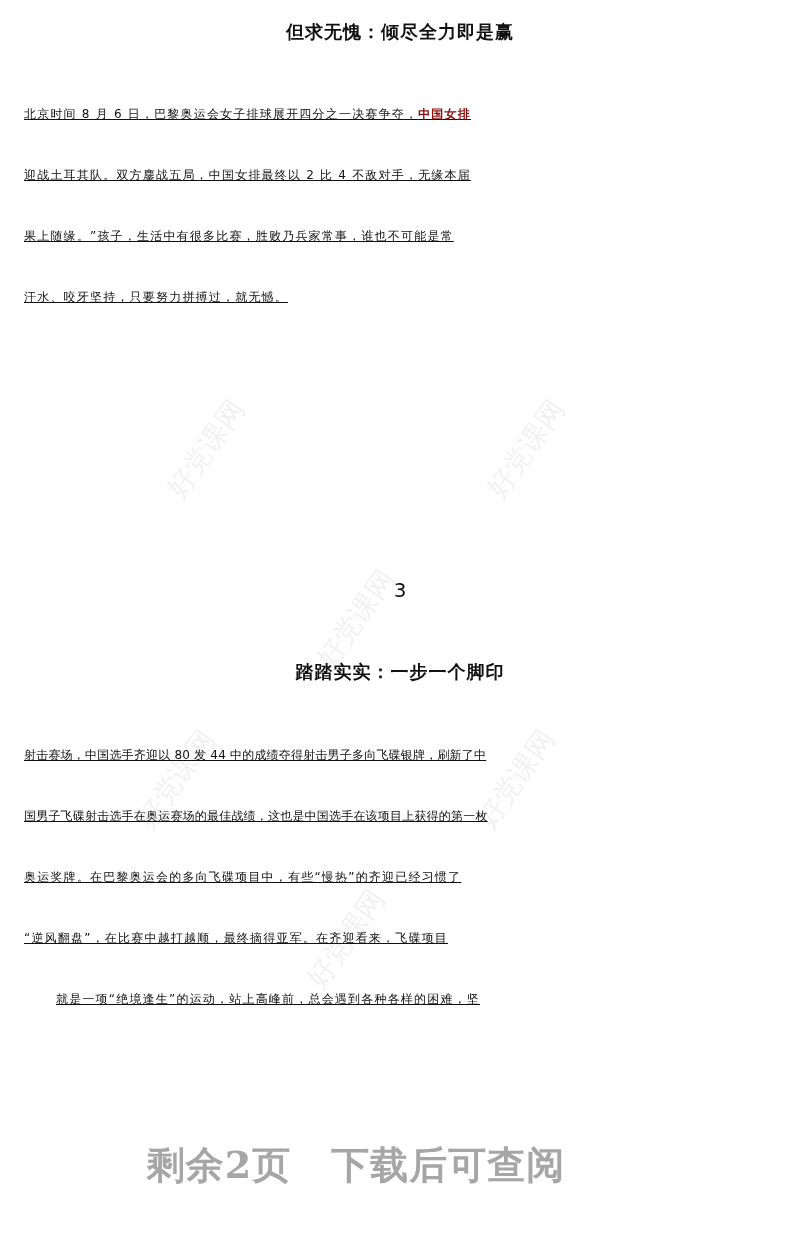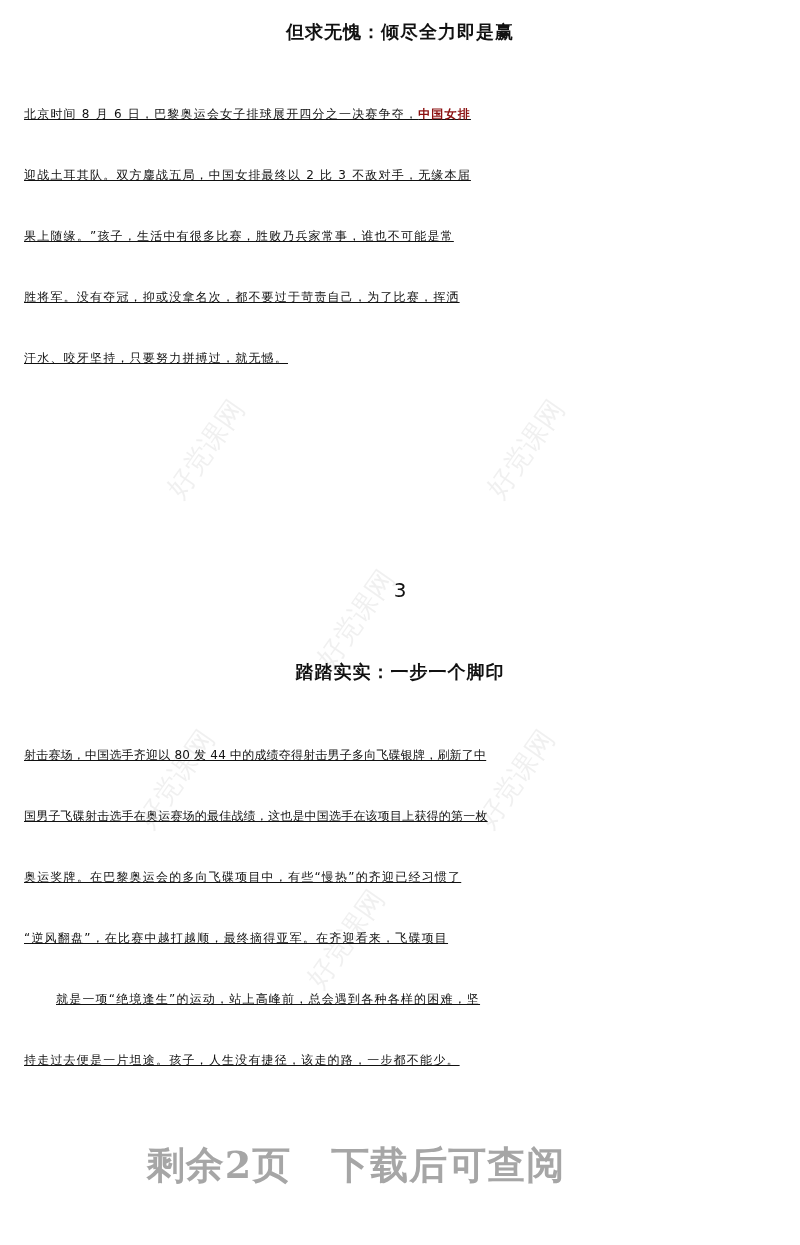--- a/index.html
+++ b/index.html
@@ -26,34 +26,32 @@
 <div class="wm" style="left:470px; top:430px;">好党课网</div>
 <div class="wm" style="left:300px; top:600px;">好党课网</div>
 <div class="wm" style="left:120px; top:760px;">好党课网</div>
 <div class="wm" style="left:460px; top:760px;">好党课网</div>
 <div class="wm" style="left:290px; top:920px;">好党课网</div>
 
 <div class="heading" style="top:20px;">但求无愧：倾尽全力即是赢</div>
 
 <div class="para" style="top:84px;">
   <span class="line"><span>北京时间 8 月 6 日，巴黎奥运会女子排球展开四分之一决赛争夺，</span><span class="hl">中国女排</span></span>
-  <span class="line">迎战土耳其队。双方鏖战五局，中国女排最终以 2 比 3 不敌对手，无缘本届</span>
+  <span class="line">迎战土耳其队。双方鏖战五局，中国女排最终以 2 比 4 不敌对手，无缘本届</span>
   <span class="line">果上随缘。”孩子，生活中有很多比赛，胜败乃兵家常事，谁也不可能是常</span>
-  <span class="line">胜将军。没有夺冠，抑或没拿名次，都不要过于苛责自己，为了比赛，挥洒</span>
   <span class="line">汗水、咬牙坚持，只要努力拼搏过，就无憾。</span>
 </div>
 
 <div class="secnum" style="top:578px;">3</div>
 
 <div class="heading" style="top:660px;">踏踏实实：一步一个脚印</div>
 
 <div class="para" style="top:725px; letter-spacing:0.2px;">
   <span class="line">射击赛场，中国选手齐迎以 80 发 44 中的成绩夺得射击男子多向飞碟银牌，刷新了中</span>
   <span class="line">国男子飞碟射击选手在奥运赛场的最佳战绩，这也是中国选手在该项目上获得的第一枚</span>
   <span class="line" style="letter-spacing:1.2px;">奥运奖牌。在巴黎奥运会的多向飞碟项目中，有些“慢热”的齐迎已经习惯了</span>
   <span class="line" style="letter-spacing:1.2px;">“逆风翻盘”，在比赛中越打越顺，最终摘得亚军。在齐迎看来，飞碟项目</span>
   <span class="line" style="letter-spacing:1.2px;margin-left:32px;">就是一项“绝境逢生”的运动，站上高峰前，总会遇到各种各样的困难，坚</span>
-  <span class="line" style="letter-spacing:1.2px;">持走过去便是一片坦途。孩子，人生没有捷径，该走的路，一步都不能少。</span>
 </div>
 
 <div class="footer">
   <span>剩余2页</span><span class="gap"></span><span>下载后可查阅</span>
 </div>
 
 </body></html>

